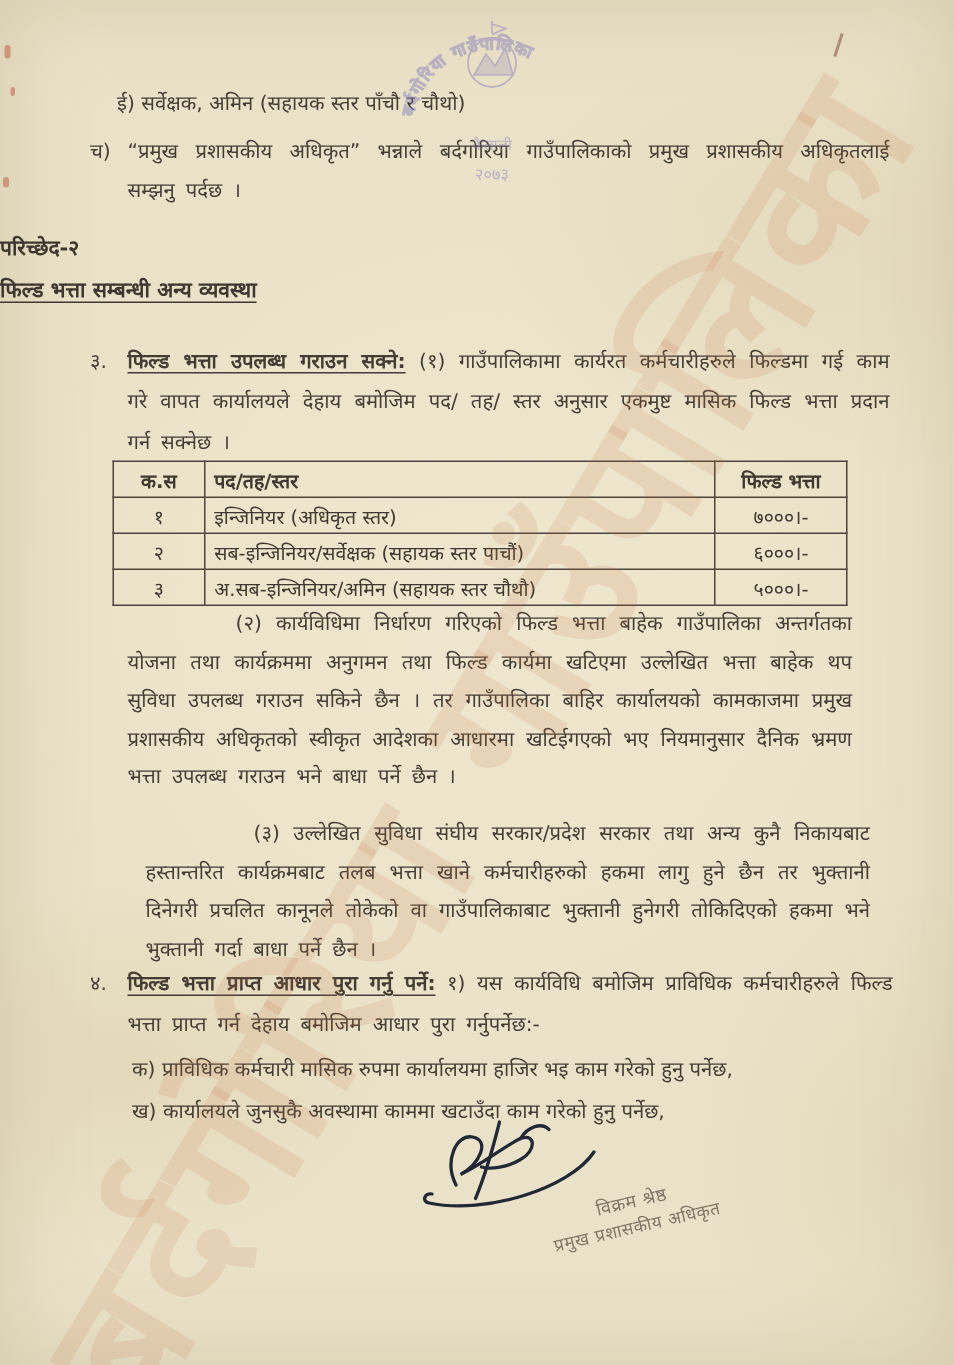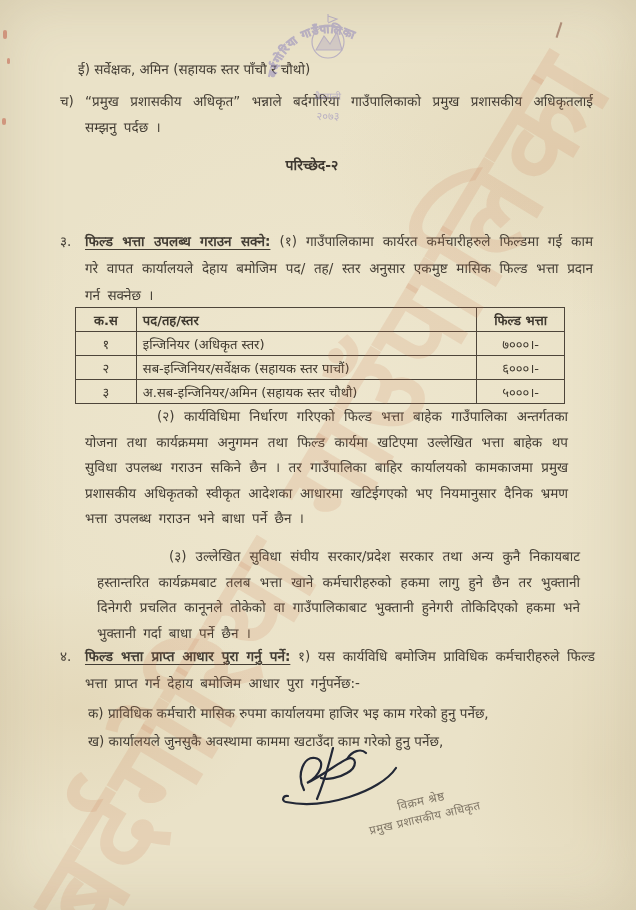--- a/index.html
+++ b/index.html
@@ -17,21 +17,21 @@
       #eae2c8;
     box-shadow:inset 0 0 60px rgba(150,130,90,.25);
     color:#433d34;
   }
   .abs{position:absolute;}
   .body-text{font-size:13.5px;line-height:26px;color:#433d34;}
   .just{text-align:justify;text-align-last:left;word-spacing:3px;}
   .hang{padding-left:25px;}
   .hang .num{position:absolute;left:0;top:0;}
   .u{font-weight:bold;text-decoration:underline;text-underline-offset:3px;text-decoration-thickness:1.3px;}
-  .center-head{left:0;width:624px;text-align:center;font-weight:bold;font-size:14px;color:#3e3830;}
+  .center-head{left:0;width:624px;text-align:left;font-weight:bold;font-size:14px;color:#3e3830;}
   
   table.alw{border-collapse:collapse;width:490px;font-size:13px;color:#3f392f;}
   table.alw th,table.alw td{border:1.6px solid #4d453a;padding:1px 6px;height:21px;}
   table.alw th{font-weight:bold;}
   .c1{width:50px;text-align:center;}
   .c2{width:352px;text-align:left;margin-left:39px;}
   .c3{width:78px;text-align:center;padding-left:10px;}
   
   .watermark{
     left:50%;top:54%;
@@ -85,20 +85,23 @@
   <div class="abs content body-text" style="left:78px;top:56px;white-space:nowrap;">
     <span>ई)</span>
     <span>सर्वेक्षक, अमिन (सहायक स्तर पाँचौ र चौथो)</span>
   </div>
   <div class="abs content body-text hang just" style="left:60px;top:88px;width:508px;">
     <span class="num">च)</span>
     <span>“प्रमुख प्रशासकीय अधिकृत” भन्नाले बर्दगोरिया गाउँपालिकाको प्रमुख प्रशासकीय अधिकृतलाई सम्झनु पर्दछ ।</span>
   </div>
 
   <div class="abs content center-head" style="top:155px;">परिच्छेद-२</div>
+  <div class="abs content center-head" style="top:183px;">
+    <span class="u">फिल्ड भत्ता सम्बन्धी अन्य व्यवस्था</span>
+  </div>
 
   <div class="abs content body-text hang just" style="left:60px;top:228px;width:508px;line-height:27px;">
     <span class="num">३.</span>
     <span class="u">फिल्ड भत्ता उपलब्ध गराउन सक्ने:</span>
     <span>(१) गाउँपालिकामा कार्यरत कर्मचारीहरुले फिल्डमा गई काम गरे वापत कार्यालयले देहाय बमोजिम पद/ तह/ स्तर अनुसार एकमुष्ट मासिक फिल्ड भत्ता प्रदान गर्न सक्नेछ ।</span>
   </div>
 
   <table class="alw abs content" style="left:75px;top:307px;">
     <tbody>
         <tr>

